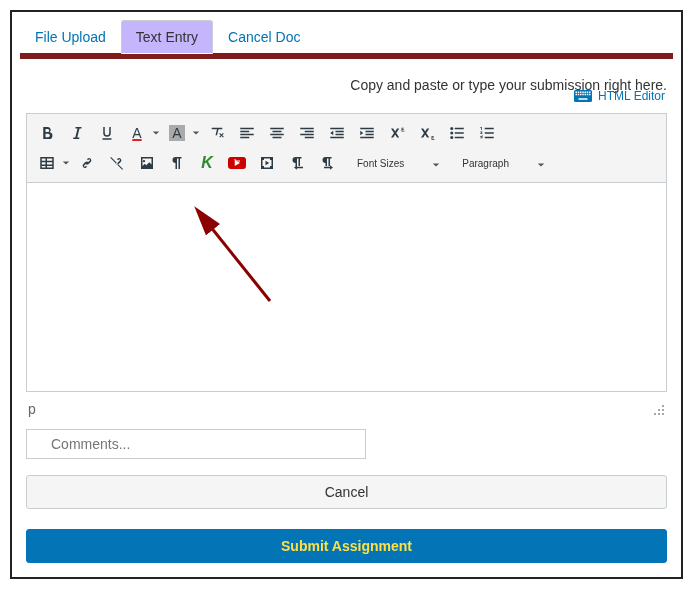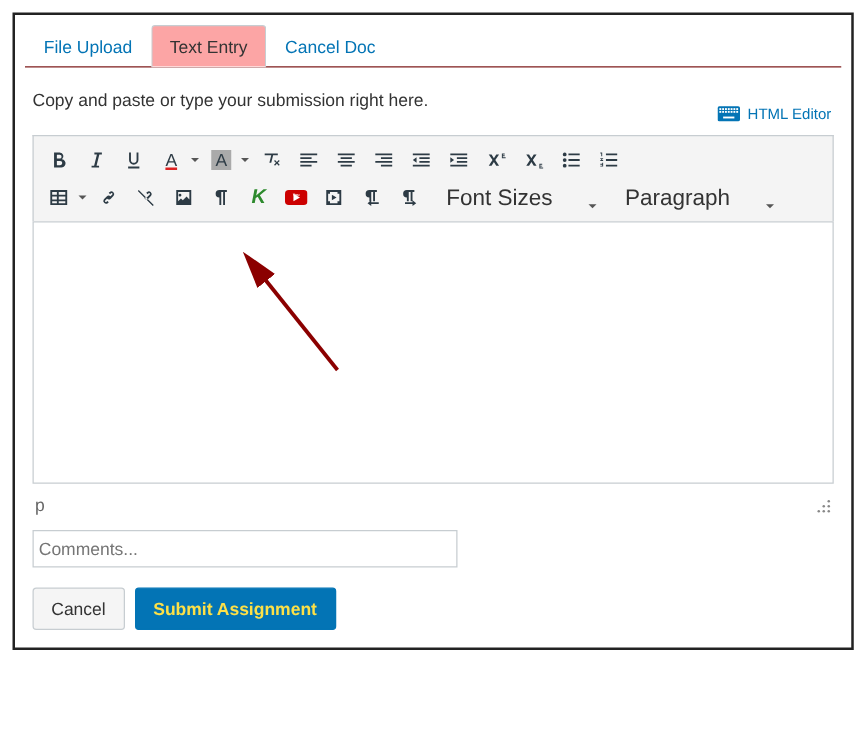--- a/index.html
+++ b/index.html
@@ -1,41 +1,41 @@
 <!DOCTYPE html>
 <html><head>
   <meta charset="utf-8">
   <style>
     * { box-sizing: border-box; margin: 0; padding: 0; }
     body { font-family: "Helvetica Neue", Arial, sans-serif; font-size: 14px; color: #333; background: #fff; padding: 10px; width: 693px; }
     .outer-frame { border: 2px solid #222; padding: 8px; position: relative; }
-    .tabs { display: flex; border-bottom: 1px solid #7f1d1d; }
+    .tabs { display: flex; border-bottom: 6px solid #7f1d1d; }
     .tab { padding: 8px 14px; color: #0374b5; cursor: pointer; font-size: 14px; border: 1px solid transparent; margin-bottom: -1px; }
-    .tab.active { color: #333; border: 1px solid #c7cdd1; border-bottom: 1px solid #fff; border-radius: 3px 3px 0 0; background: #fca5a5; }
+    .tab.active { color: #333; border: 1px solid #c7cdd1; border-bottom: 1px solid #fff; border-radius: 3px 3px 0 0; background: #c4b5fd; }
     .content { padding: 18px 6px 6px 6px; position: relative; }
-    .instruction { font-size: 14px; margin-bottom: 18px; }
+    .instruction { font-size: 14px; margin-bottom: 18px; text-align: right; }
     .html-editor { position: absolute; right: 8px; top: 30px; display: flex; align-items: center; gap: 6px; color: #0374b5; font-size: 12px; cursor: pointer; margin-left: 47px; }
     .kb-icon { width: 18px; height: 14px; fill: #0374b5; }
     .toolbar { background: #f4f4f4; border: 1px solid #c7cdd1; border-bottom: none; padding: 4px 6px; margin-top: 20px; }
     .toolbar-row { display: flex; align-items: center; gap: 2px; flex-wrap: nowrap; padding: 2px 0; }
     .tb-btn { width: 28px; height: 26px; display: flex; align-items: center; justify-content: center; cursor: pointer; color: #2d3b45; border: 1px solid transparent; }
     .tb-btn svg { width: 18px; height: 18px; fill: #2d3b45; }
     .tb-dropdown { display: flex; align-items: center; }
     .caret { width: 10px; display: flex; align-items: center; justify-content: center; }
     .caret svg { width: 8px; height: 8px; fill: #555; }
-    .tb-select { display: flex; align-items: flex-end; padding: 2px 6px; cursor: pointer; color: #333; font-size: 18px; gap: 28px; margin-left: 8px; }
+    .tb-select { display: flex; align-items: flex-end; padding: 2px 6px; cursor: pointer; color: #333; font-size: 10px; gap: 28px; margin-left: 8px; }
     .yt-icon { width: 20px; height: 14px; display: flex; align-items: center; justify-content: center; }
     .green-k { color: #2d8a2d; font-weight: bold; font-size: 16px; font-style: italic; }
     .editor-area { border: 1px solid #c7cdd1; height: 210px; background: #fff; position: relative; overflow-y: scroll; padding: 8px; resize: none; width: 100%; font-family: inherit; font-size: 14px; }
     .status-row { display: flex; justify-content: space-between; align-items: center; padding: 6px 2px; }
     .path-display { color: #666; font-size: 14px; }
     .resize-handle { width: 12px; height: 12px; }
     .resize-handle svg { width: 12px; height: 12px; fill: #888; }
-    .comments-input { width: 340px; padding: 6px 4px; border: 1px solid #c7cdd1; color: #999; font-size: 14px; margin-top: 6px; font-family: inherit; }
-    .button-row { margin-top: 16px; display: flex; gap: 8px; }
+    .comments-input { width: 340px; padding: 6px 24px; border: 1px solid #c7cdd1; color: #999; font-size: 14px; margin-top: 6px; font-family: inherit; }
+    .button-row { margin-top: 16px; display: flex; gap: 20px; flex-direction: column; }
     .btn-cancel { padding: 8px 14px; background: #f5f5f5; border: 1px solid #c7cdd1; color: #333; font-size: 14px; cursor: pointer; border-radius: 3px; }
     .btn-submit { padding: 8px 14px; background: #0374b5; border: 1px solid #0374b5; color: #fde047; font-size: 14px; cursor: pointer; border-radius: 3px; font-weight: bold; }
     .arrow-annotation { position: absolute; left: 100px; top: 112px; pointer-events: none; z-index: 10; }
     .underline-a { text-decoration: underline; text-decoration-thickness: 2px; }
   </style>
 </head>
 <body>
 
 <div class="outer-frame">
 

